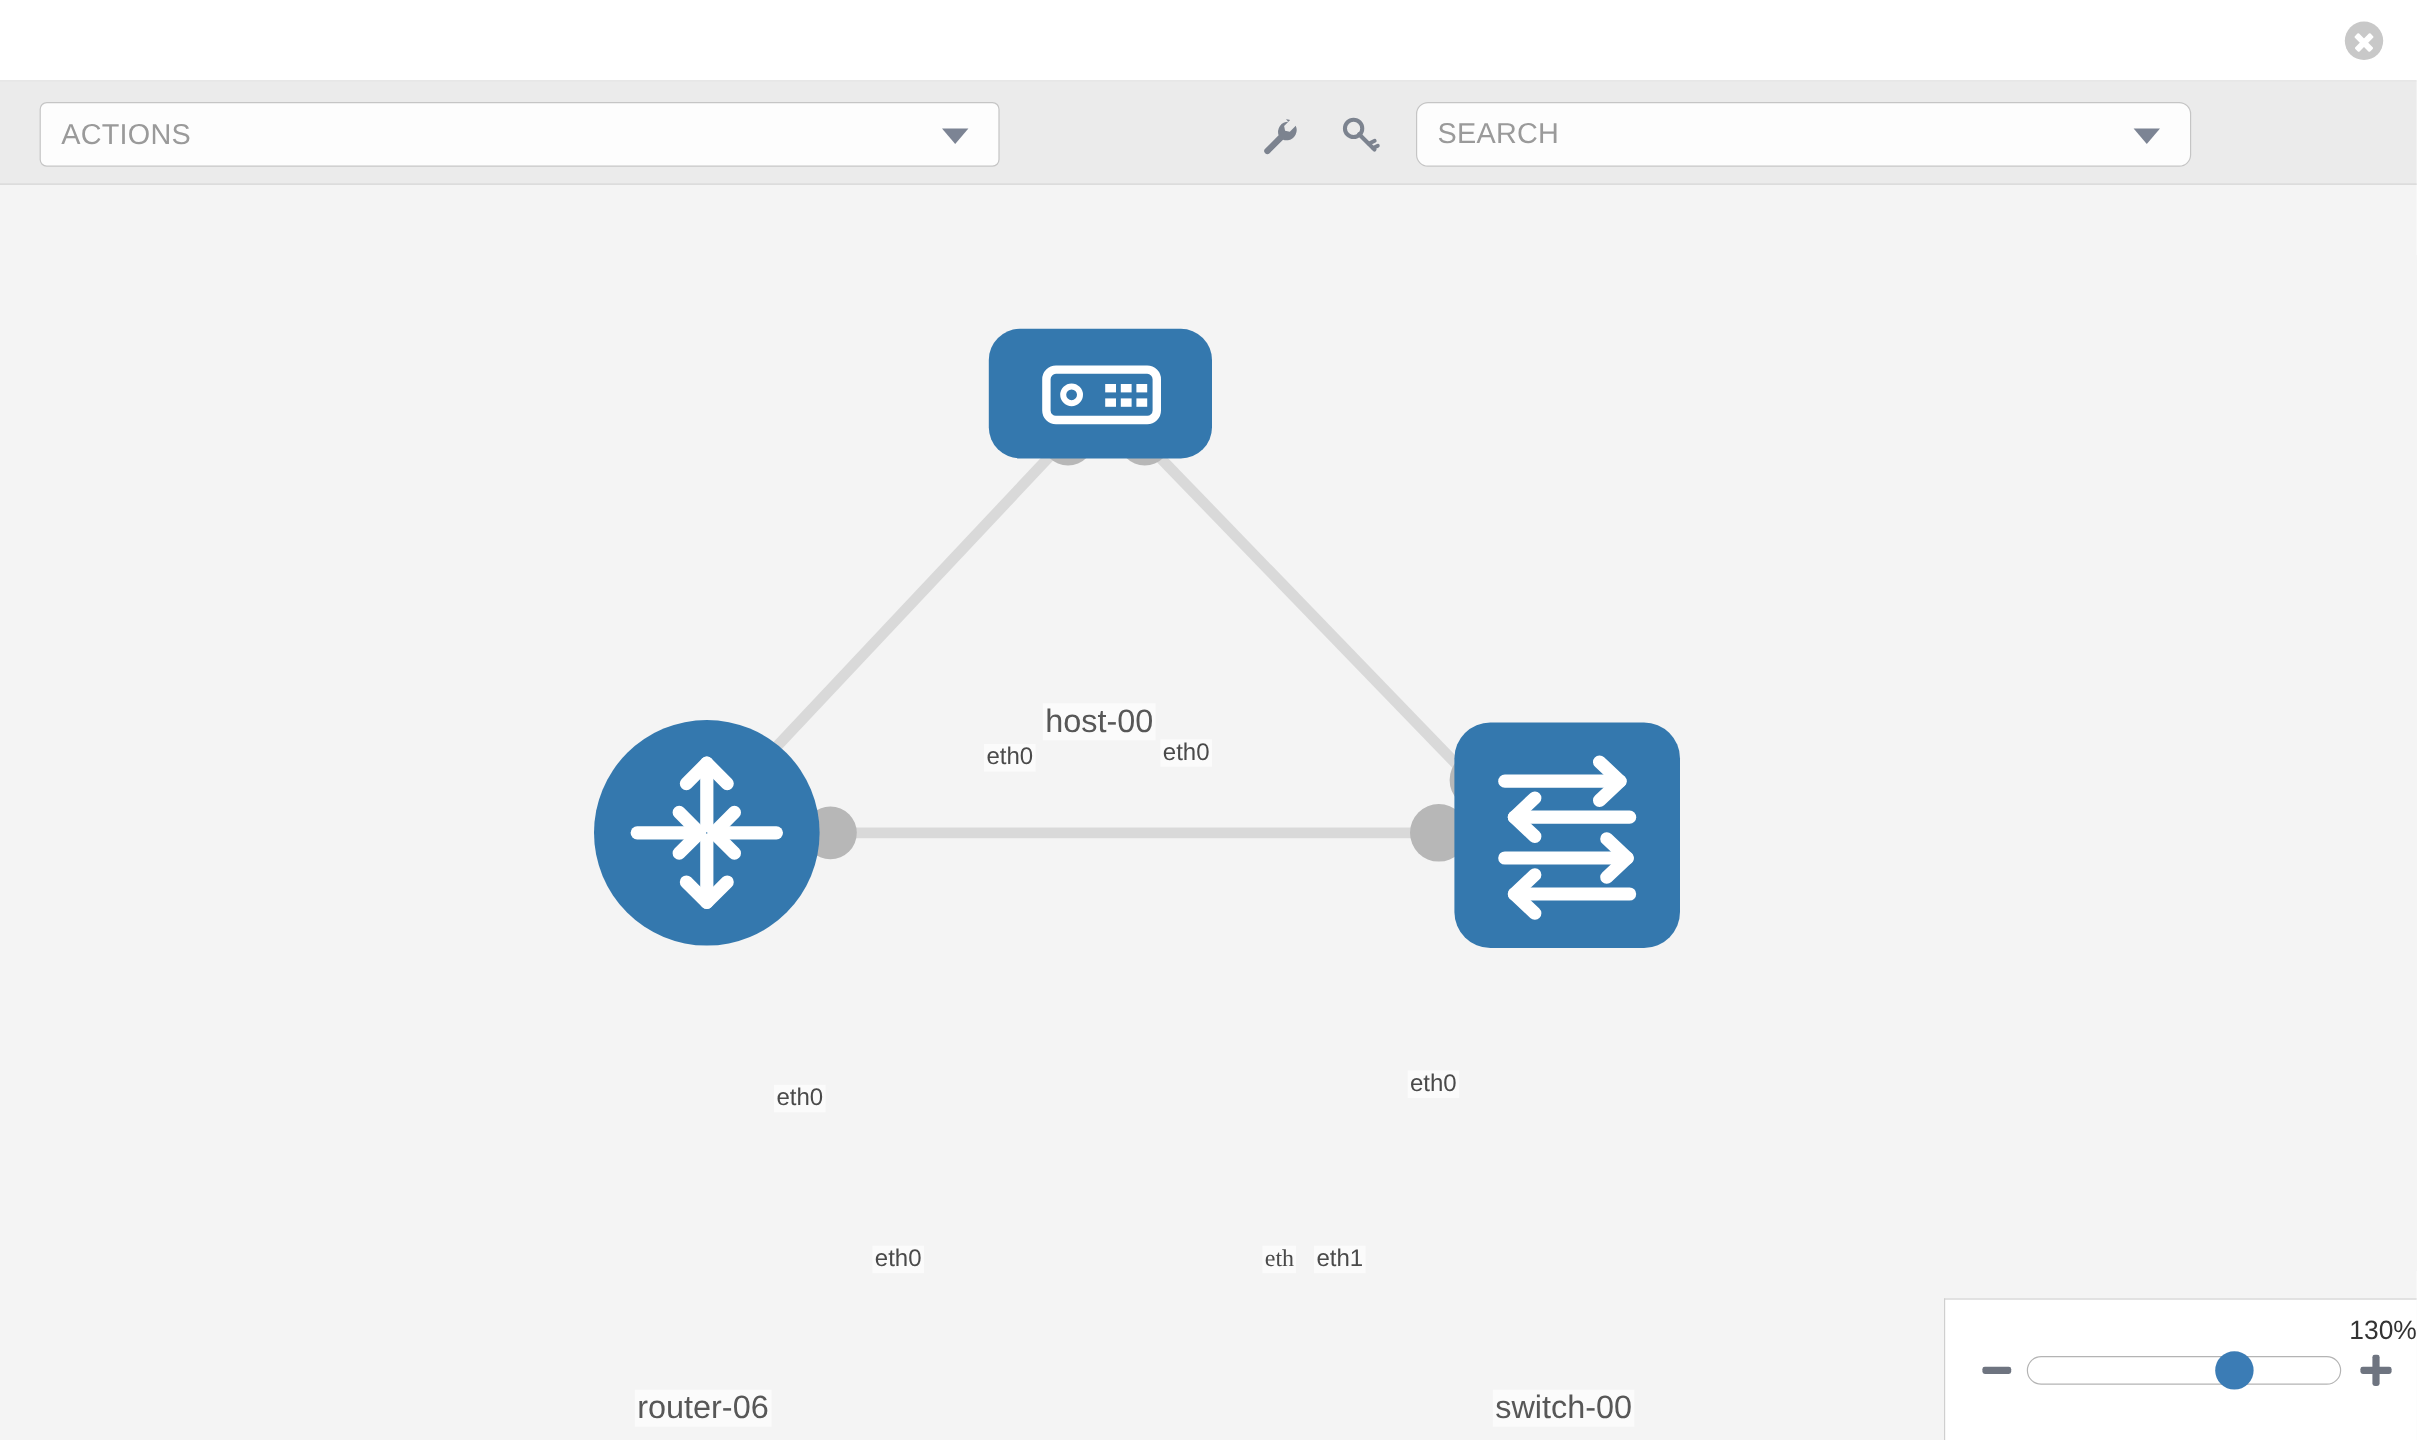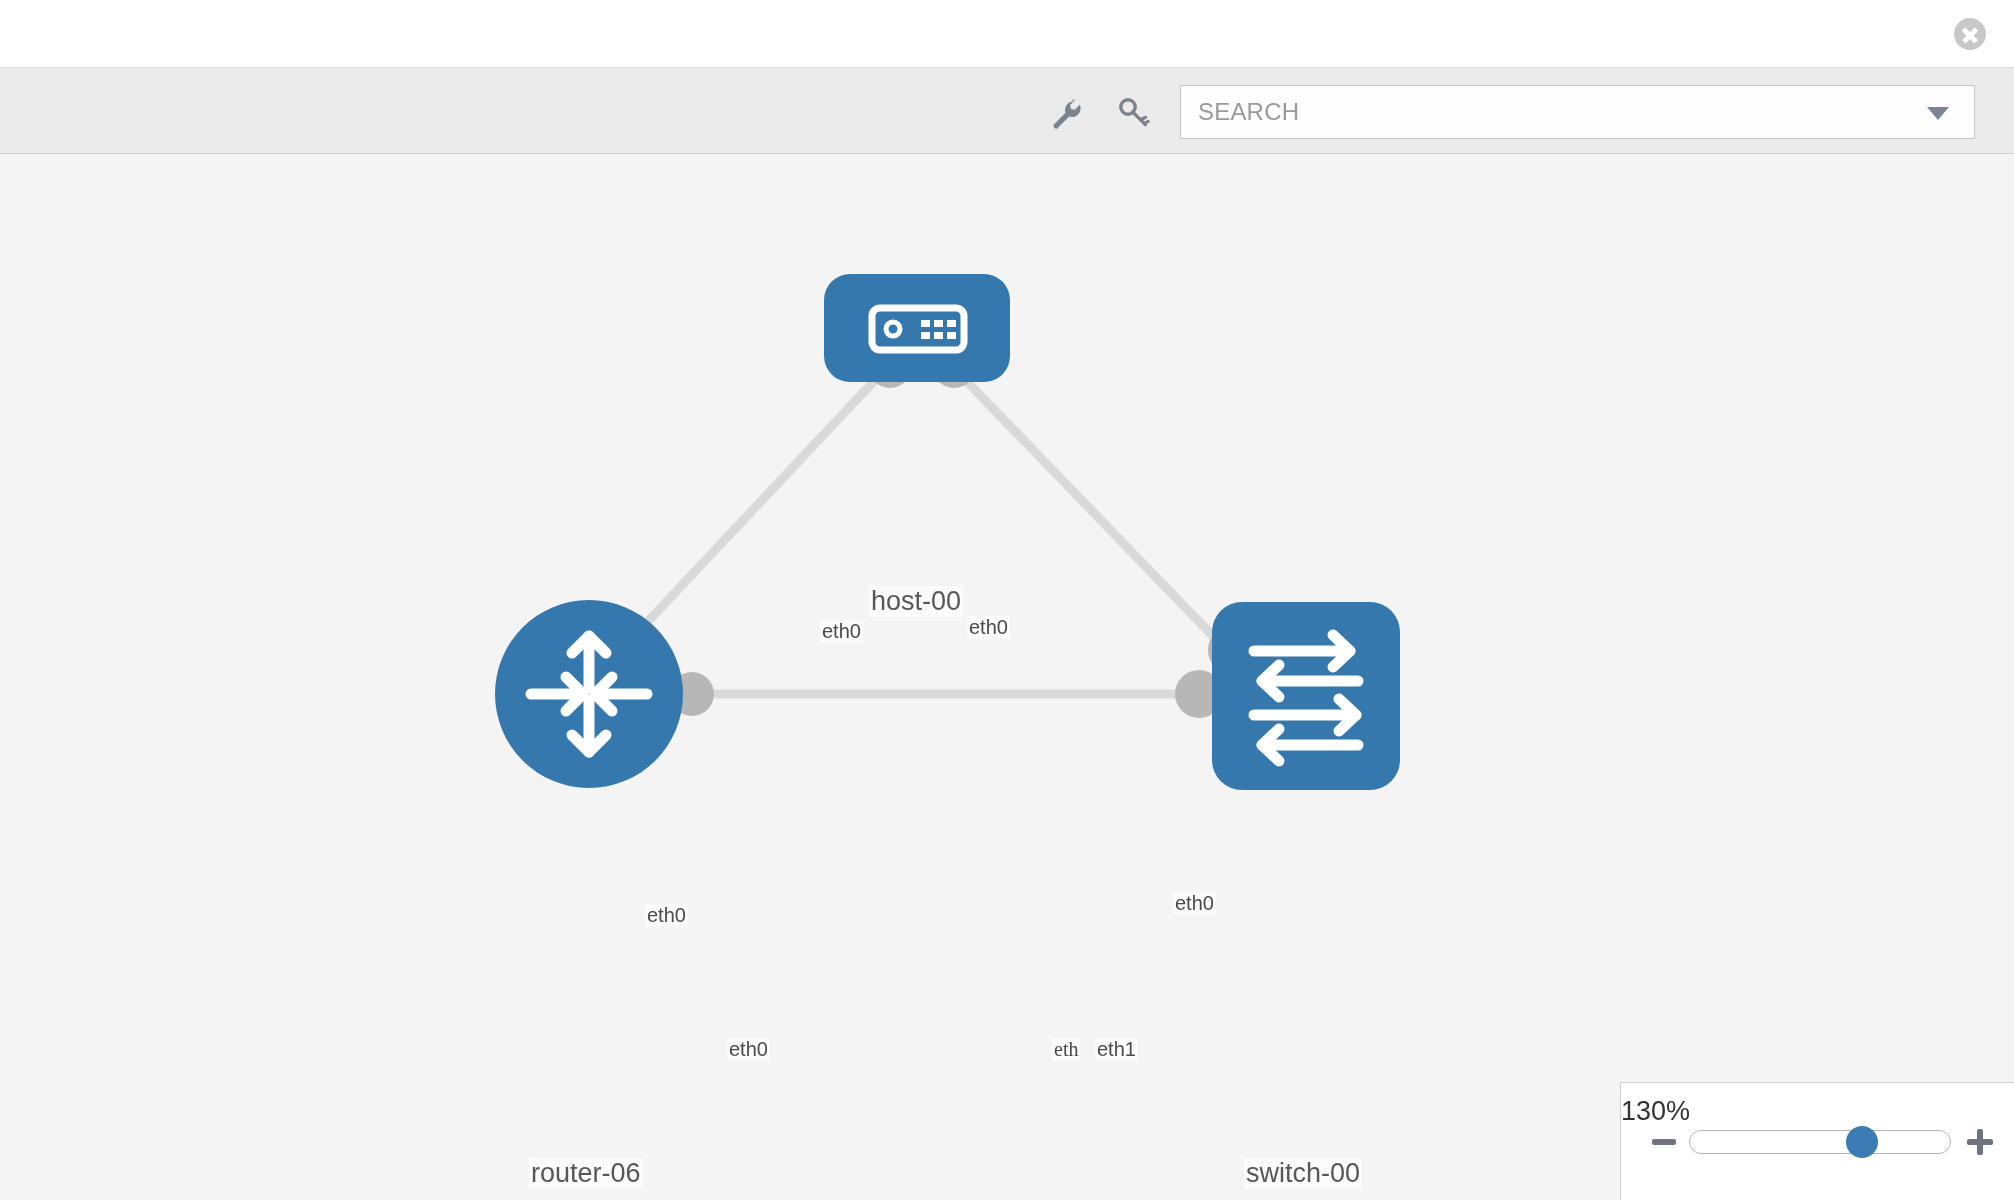--- a/index.html
+++ b/index.html
@@ -103,25 +103,25 @@
     height: 36px;
     cursor: pointer;
   }
   .tool-icon.wrench { left: 1048px; }
   .tool-icon.key    { left: 1115px; }
 
   .search-box {
     position: absolute;
     left: 1180px;
     top: 17px;
-    width: 795px;
+    width: 646px;
     height: 54px;
     background: #fdfdfd;
     border: 1px solid #c5c5c5;
-    border-radius: 0;
+    border-radius: 10px;
     box-sizing: border-box;
   }
   .search-box .sinput {
     position: absolute;
     left: 0; top: 0;
     width: 100%; height: 100%;
     border: none;
     outline: none;
     background: transparent;
     font-family: "Liberation Sans", sans-serif;
@@ -177,22 +177,22 @@
     border: 1px solid #cfcfcf;
     border-bottom: none;
     border-right: none;
     box-sizing: border-box;
   }
   .zoom-pct {
     position: absolute;
     top: 13px;
     left: 0;
     width: 100%;
-    text-align: left;
-    font-size: 27px;
+    text-align: right;
+    font-size: 22px;
     color: #333333;
   }
   .zoom-minus, .zoom-plus {
     position: absolute;
     top: 44px;
     width: 30px;
     height: 30px;
     cursor: pointer;
   }
   .zoom-minus { left: 30px; }
@@ -234,20 +234,24 @@
 
 <div class="header">
   <div class="close-btn">
     <div class="x1"></div>
     <div class="x2"></div>
   </div>
 </div>
 
 <div class="toolbar">
 
+  <div class="actions-select">
+    <div class="label">ACTIONS</div>
+    <div class="caret"></div>
+  </div>
 
   <div class="tool-icon wrench">
     <svg width="36" height="36" viewBox="0 0 36 36">
       <path d="M25.6 6.4a8.6 8.6 0 0 0-8.1 11.4L6.3 29.0a2.6 2.6 0 0 0 0 3.7 2.6 2.6 0 0 0 3.7 0L21.2 21.5a8.6 8.6 0 0 0 11.4-8.1c0-1.3-.3-2.6-.8-3.7l-5.0 5.0-3.9-.8-.8-3.9 5.0-5.0c-1.1-.4-2.3-.6-3.5-.6z" fill="#7c838f"></path>
     </svg>
   </div>
 
   <div class="tool-icon key">
     <svg width="36" height="36" viewBox="0 0 36 36">
       <circle cx="13" cy="12" r="7.2" fill="none" stroke="#7c838f" stroke-width="3.4"></circle>

